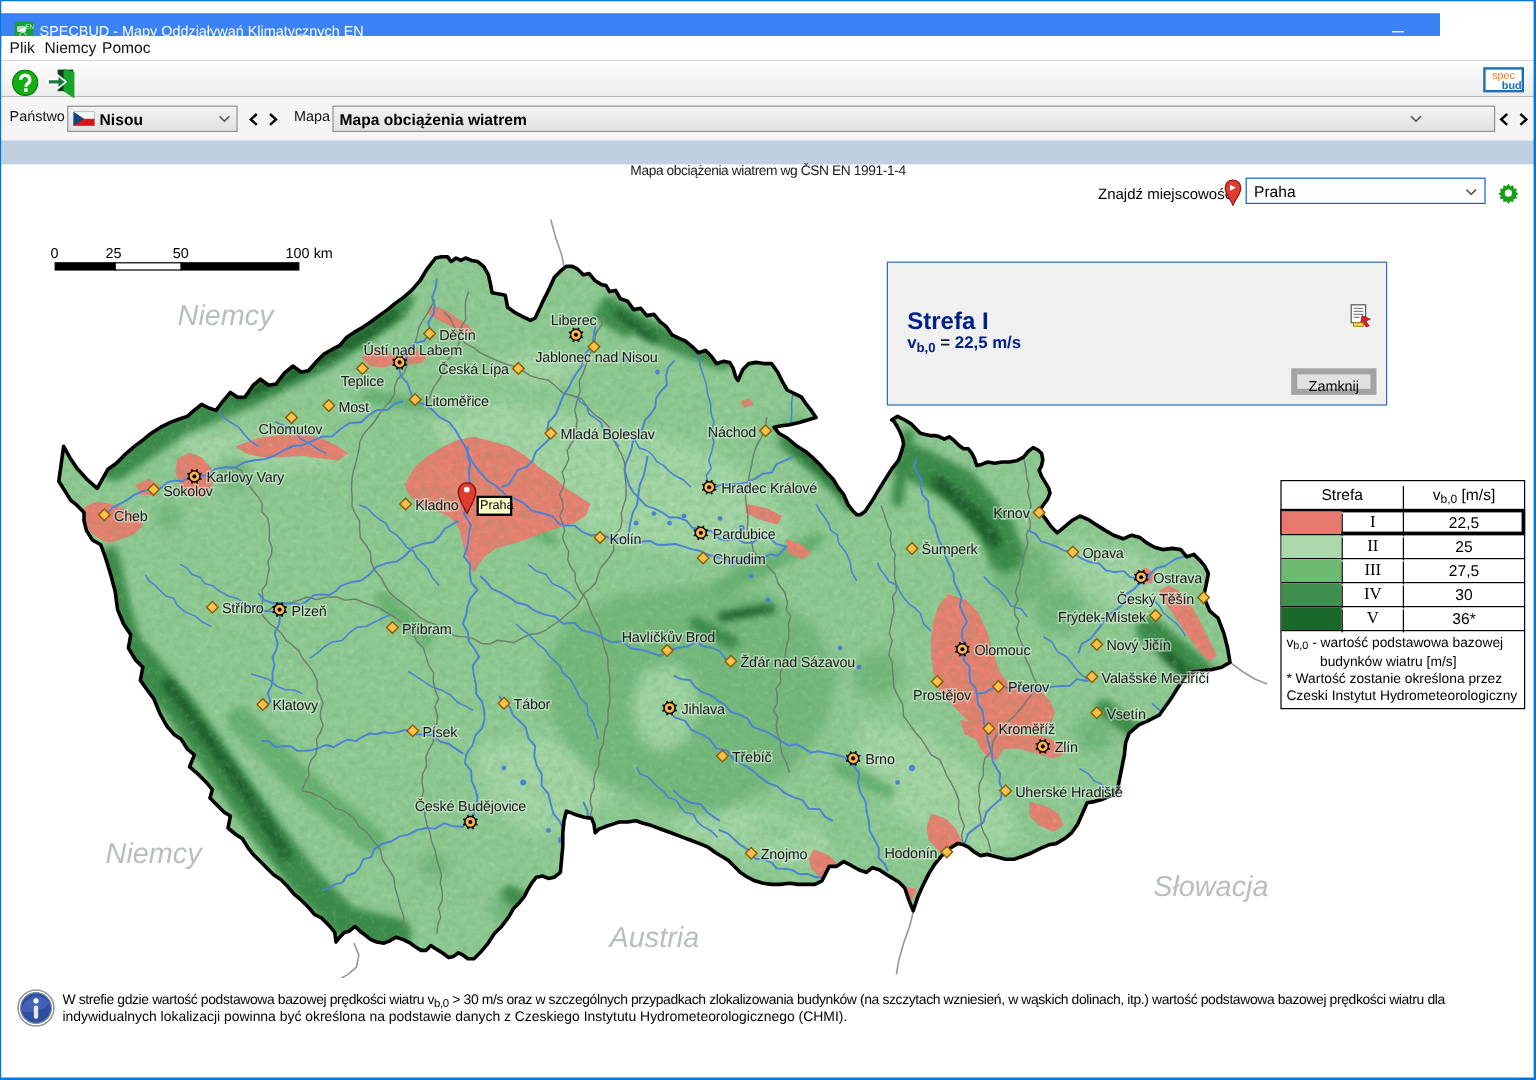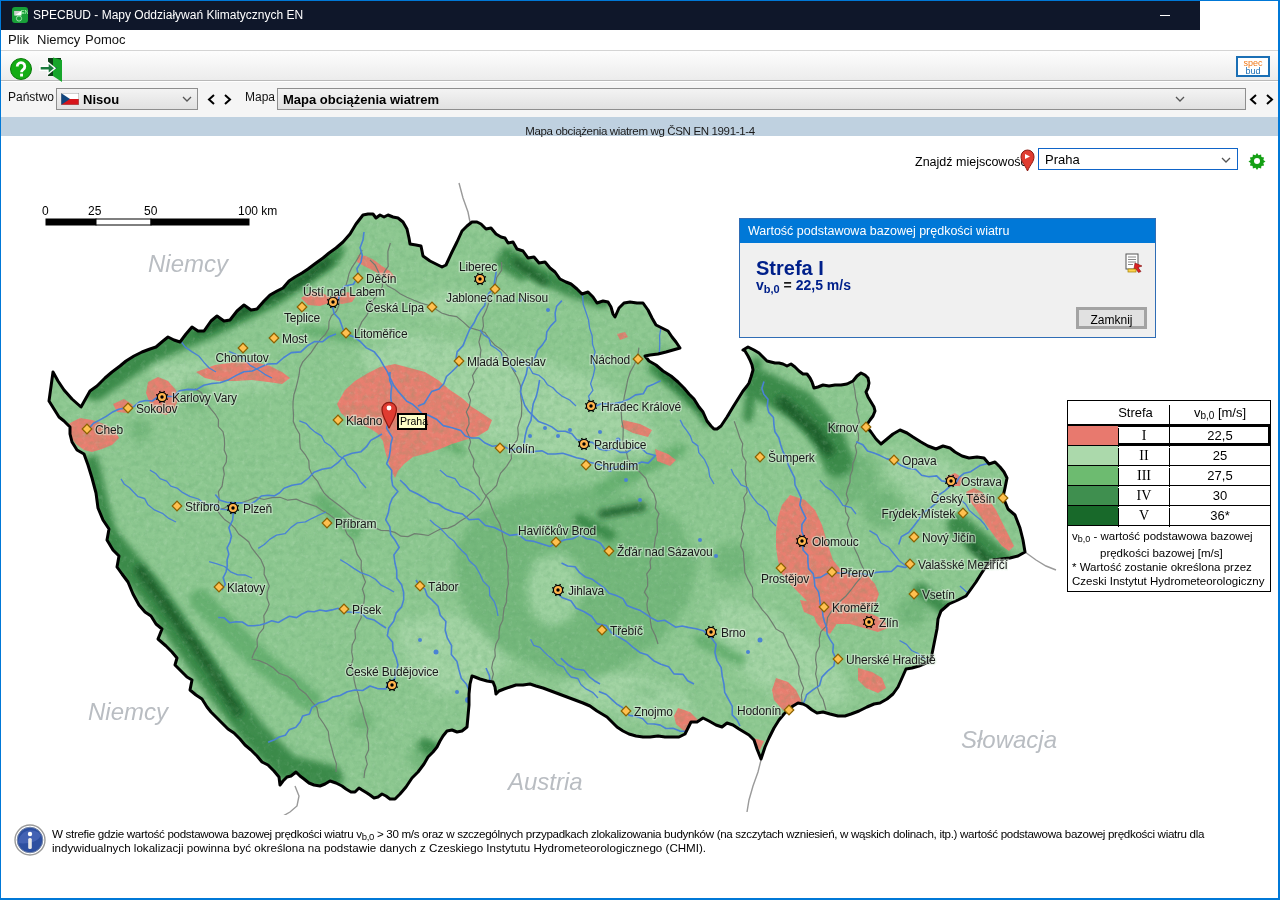--- a/index.html
+++ b/index.html
@@ -1,30 +1,30 @@
 <!DOCTYPE html>
 <html><head><meta charset="utf-8">
 <style>
 * { margin:0; padding:0; box-sizing:border-box; }
 html,body { width:1280px; height:900px; overflow:hidden; }
 body { font-family:"Liberation Sans", sans-serif; position:relative; background:#fff; }
 .abs { position:absolute; }
-.titlebar { left:0; top:0; width:1200px; height:30px; background:#0f172a; color:#fff; }
+.titlebar { left:0; top:11px; width:1200px; height:30px; background:#3b82f6; color:#fff; }
 .titlebar .txt { position:absolute; left:33px; top:8px; font-size:12px; }
 .menubar { left:1px; top:30px; width:1278px; height:20px; background:#fff; font-size:13px; color:#111; }
 .menubar span { position:absolute; top:2px; }
 .menusep { left:1px; top:50px; width:1278px; height:1px; background:#d4d4d4; }
 .toolbar { left:1px; top:51px; width:1278px; height:30px; background:linear-gradient(#fdfdfd,#ececec); border-bottom:1px solid #b9b9b9; }
 .comborow { left:1px; top:82px; width:1278px; height:35px; background:#f5f5f5; font-size:12px; color:#111; }
 .combo { position:absolute; height:22px; background:linear-gradient(#f3f3f3,#e1e1e1); border:1px solid #8e8e8e; font-size:13px; font-weight:bold; color:#000; }
-.headerstrip { left:1px; top:117px; width:1278px; height:19px; background:#bfd1e0; text-align:center; font-size:11.5px; color:#1a1a1a; padding-top:8px; letter-spacing:-0.35px; }
+.headerstrip { left:1px; top:117px; width:1278px; height:19px; background:#bfd1e0; text-align:center; font-size:11.5px; color:#1a1a1a; padding-top:20px; letter-spacing:-0.35px; }
 .ctry { font-style:italic; font-size:24px; color:#b9bdc2; position:absolute; }
 .popup { position:absolute; left:739px; top:218px; width:417px; height:120px; border:1px solid #2f6db5; background:#f0f0f0; }
 .popup .hdr { height:24px; background:#0078d7; color:#fff; font-size:12.5px; padding:5px 0 0 8px; }
-.zamknij { position:absolute; right:8px; bottom:8px; width:71px; height:22px; background:#e1e1e1; border:3px solid #a3a3a3; font-size:12px; text-align:center; padding-top:3px; color:#000; }
+.zamknij { position:absolute; right:8px; bottom:8px; width:71px; height:22px; background:#e1e1e1; border:5px solid #a3a3a3; font-size:12px; text-align:center; padding-top:3px; color:#000; }
 .legend { position:absolute; left:1067px; top:400px; width:204px; background:#fff; border:1px solid #000; font-size:13px; color:#000; }
 .lrow { position:relative; height:20px; border-top:1px solid #000; }
 .lsw { position:absolute; left:0; top:0; width:50px; height:100%; }
 .lnum { position:absolute; left:50px; width:51px; top:2px; text-align:center; border-left:1px solid #000; height:100%; font-family:'Liberation Serif',serif; font-size:14px; }
 .lval { position:absolute; left:101px; width:101px; top:2px; text-align:center; border-left:1px solid #000; height:100%; }
 .tooltip { position:absolute; left:397px; top:413px; width:30px; height:17px; background:#ffffc8; border:2px solid #000; font-size:10.5px; color:#000; padding-left:1px; }
 .wframe { left:0; top:0; width:1280px; height:900px; border:1px solid #0078d7; border-bottom:2px solid #0078d7; border-right:2px solid #0078d7; pointer-events:none; z-index:99; }
 .bb { font-size:11.6px; color:#000; position:absolute; white-space:nowrap; }
 </style></head><body>
 <svg class="abs" style="left:0;top:136px" width="1280" height="679" viewBox="0 136 1280 679">
@@ -510,21 +510,21 @@
     <rect x="10.1" y="15.6" width="2.9" height="2.9" fill="#fff"></rect>
   </svg>
 <svg class="abs" style="left:39px;top:56px" width="26" height="28" viewBox="0 0 26 28">
     <rect x="9" y="2" width="13" height="18" fill="#0d3f18"></rect>
     <path d="M14,1.5 L23,4 L23,26 L14,20 Z" fill="#16a52a"></path>
     <circle cx="16.5" cy="12" r="0.9" fill="#1d3f6b"></circle>
     <path d="M1,10.2 h8 v-3.7 l7,5.7 -7,5.8 v-3.7 h-8 Z" fill="#1a7a3c" stroke="#fff" stroke-width="1.4"></path>
   </svg>
 <div class="abs" style="left:1236px;top:56px;width:34px;height:21px;border:2px solid #1a6fb5;background:#fff">
     <div style="font-size:9px;font-weight:normal;color:#f07818;line-height:8px;text-align:center;margin-top:1px">spec</div>
-    <div style="font-size:9px;font-weight:normal;color:#1a6fb5;line-height:9px;text-align:center">bud</div>
+    <div style="font-size:9px;font-weight:bold;color:#1a6fb5;line-height:9px;text-align:right">bud</div>
   </div>
 <div class="abs comborow">
     <span style="position:absolute;left:7px;top:8px">Państwo</span>
     <div class="combo" style="left:55px;top:6px;width:142px">
       <svg style="position:absolute;left:4px;top:4px" width="18" height="12" viewBox="0 0 18 12">
         <rect width="18" height="6" fill="#fff"></rect>
         <rect y="6" width="18" height="6" fill="#d7141a"></rect>
         <path d="M0,0 L9,6 0,12 Z" fill="#11457e"></path>
         <rect width="18" height="12" fill="none" stroke="#888" stroke-width="0.8"></rect>
       </svg>
@@ -568,34 +568,33 @@
 <svg class="abs" style="left:1248px;top:152px" width="18" height="18" viewBox="0 0 18 18">
     <path d="M9,1 l1.5,2.2 2.6,-0.8 0.3,2.7 2.7,0.3 -0.8,2.6 2.2,1.5 -2.2,1.5 0.8,2.6 -2.7,0.3 -0.3,2.7 -2.6,-0.8 -1.5,2.2 -1.5,-2.2 -2.6,0.8 -0.3,-2.7 -2.7,-0.3 0.8,-2.6 -2.2,-1.5 2.2,-1.5 -0.8,-2.6 2.7,-0.3 0.3,-2.7 2.6,0.8 Z" fill="#14a014"></path>
     <circle cx="9" cy="9" r="3" fill="#fff"></circle>
   </svg>
 <div class="ctry" style="left:148px;top:250px">Niemcy</div>
 <div class="ctry" style="left:88px;top:698px">Niemcy</div>
 <div class="ctry" style="left:508px;top:768px">Austria</div>
 <div class="ctry" style="left:961px;top:726px">Słowacja</div>
 <div class="tooltip">Praha</div>
 <div class="popup">
-    <div class="hdr">Wartość podstawowa bazowej prędkości wiatru</div>
     <div style="position:absolute;left:16px;top:38px;font-size:20px;font-weight:bold;color:#00208a">Strefa I</div>
     <div style="position:absolute;left:16px;top:58px;font-size:14px;font-weight:bold;color:#00208a">v<span style="font-size:11px;vertical-align:-3px">b,0</span> <span style="color:#1a1a1a">=</span> 22,5 m/s</div>
     <svg style="position:absolute;right:10px;top:34px" width="20" height="20" viewBox="0 0 20 20">
       <rect x="1" y="1" width="12" height="15" fill="#fff" stroke="#555"></rect>
       <path d="M3,4 h8 M3,6.5 h8 M3,9 h8 M3,11.5 h5" stroke="#888" stroke-width="1"></path>
       <path d="M10,10 l7,3 -4,1.5 3,4 -2.5,1 -3,-4 -2,3 Z" fill="#d22" stroke="#801010" stroke-width="0.6"></path>
       <rect x="3" y="16" width="8" height="3" fill="#ffd24d" stroke="#a08000" stroke-width="0.7"></rect>
     </svg>
     <div class="zamknij">Zamknij</div>
   </div>
 <div class="legend">
     <div style="position:relative;height:24px">
-      <div style="position:absolute;left:17px;top:4px;width:101px;text-align:center">Strefa</div>
+      <div style="position:absolute;left:0;top:4px;width:101px;text-align:center">Strefa</div>
       <div style="position:absolute;left:101px;top:4px;width:101px;text-align:center;border-left:1px solid #000;height:100%">v<span style="font-size:10px;vertical-align:-2px">b,0</span> [m/s]</div>
     </div>
     <div class="lrow" style="outline:3px solid #000;outline-offset:-2px;position:relative;z-index:5">
       <div class="lsw" style="background:#e8796e"></div>
       <div class="lnum">I</div>
       <div class="lval">22,5</div>
     </div>
     <div class="lrow">
       <div class="lsw" style="background:#abd9ab"></div>
       <div class="lnum">II</div>
@@ -609,21 +608,21 @@
     <div class="lrow">
       <div class="lsw" style="background:#3f8f4f"></div>
       <div class="lnum">IV</div>
       <div class="lval">30</div>
     </div>
     <div class="lrow">
       <div class="lsw" style="background:#18692a"></div>
       <div class="lnum">V</div>
       <div class="lval">36*</div>
     </div>
-    <div style="border-top:1px solid #000;font-size:11.5px;padding:3px 4px;line-height:14px">v<span style="font-size:9px;vertical-align:-2px">b,0</span> - wartość podstawowa bazowej<br><span style="margin-left:28px">prędkości bazowej [m/s]</span><br>* Wartość zostanie określona przez<br>Czeski Instytut Hydrometeorologiczny</div>
+    <div style="border-top:1px solid #000;font-size:11.5px;padding:3px 4px;line-height:14px">v<span style="font-size:9px;vertical-align:-2px">b,0</span> - wartość podstawowa bazowej<br><span style="margin-left:28px">budynków wiatru [m/s]</span><br>* Wartość zostanie określona przez<br>Czeski Instytut Hydrometeorologiczny</div>
   </div>
 <div class="abs" style="left:0;top:815px;width:1280px;height:83px;background:#fff"></div>
 <svg class="abs" style="left:14px;top:824px" width="32" height="32" viewBox="0 0 32 32">
     <circle cx="16" cy="16" r="15" fill="none" stroke="#9a9a9a" stroke-width="1.4"></circle>
     <circle cx="16" cy="16" r="12.8" fill="#2d4fa0" stroke="#7788aa" stroke-width="1"></circle>
     <path d="M4,19 a 13,13 0 0 1 23,-8 a 18,10 0 0 1 -23,8" fill="#4866b8" opacity="0.8"></path>
     <circle cx="16" cy="10" r="2.2" fill="#fff"></circle>
     <rect x="14.2" y="14" width="3.6" height="11" rx="1.5" fill="#e8e8e8"></rect>
   </svg>
 <div class="bb" style="left:52px;top:827px;letter-spacing:-0.32px">W strefie gdzie wartość podstawowa bazowej prędkości wiatru v<span style="font-size:9.5px;vertical-align:-2px">b,0</span> &gt; 30 m/s oraz w szczególnych przypadkach zlokalizowania budynków (na szczytach wzniesień, w wąskich dolinach, itp.) wartość podstawowa bazowej prędkości wiatru dla</div>

